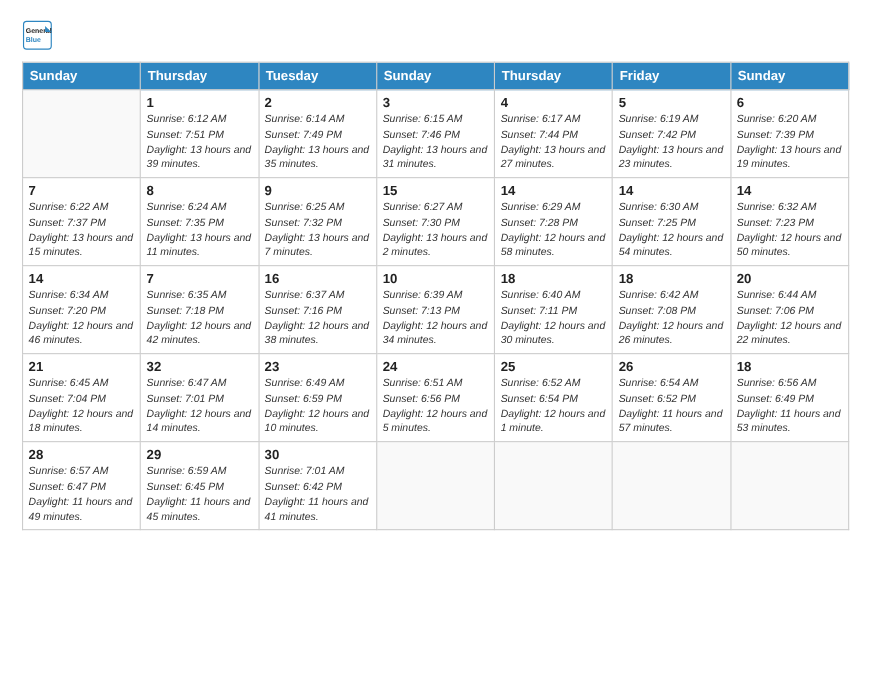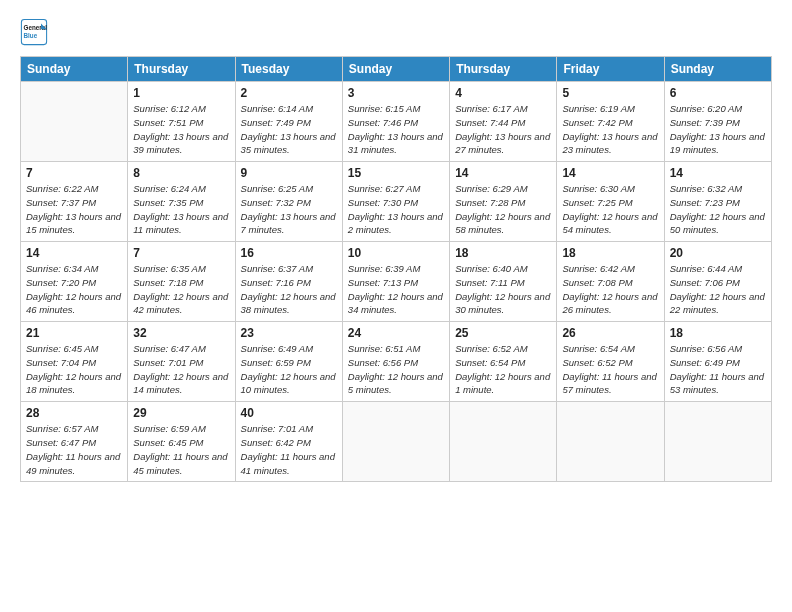--- a/index.html
+++ b/index.html
@@ -236,21 +236,21 @@
         <tr>
           <td>
             <span class="day-num">28</span>
         <div class="day-detail">Sunrise: 6:57 AM<br>Sunset: 6:47 PM<br>Daylight: 11 hours and 49 minutes.</div>
           </td>
           <td>
             <span class="day-num">29</span>
         <div class="day-detail">Sunrise: 6:59 AM<br>Sunset: 6:45 PM<br>Daylight: 11 hours and 45 minutes.</div>
           </td>
           <td>
-            <span class="day-num">40</span>
+            <span class="day-num">30</span>
         <div class="day-detail">Sunrise: 7:01 AM<br>Sunset: 6:42 PM<br>Daylight: 11 hours and 41 minutes.</div>
           </td>
           <td class="empty-cell"></td>
           <td class="empty-cell"></td>
           <td class="empty-cell"></td>
           <td class="empty-cell"></td>
         </tr>
       </tbody>
   </table>
 </div>

